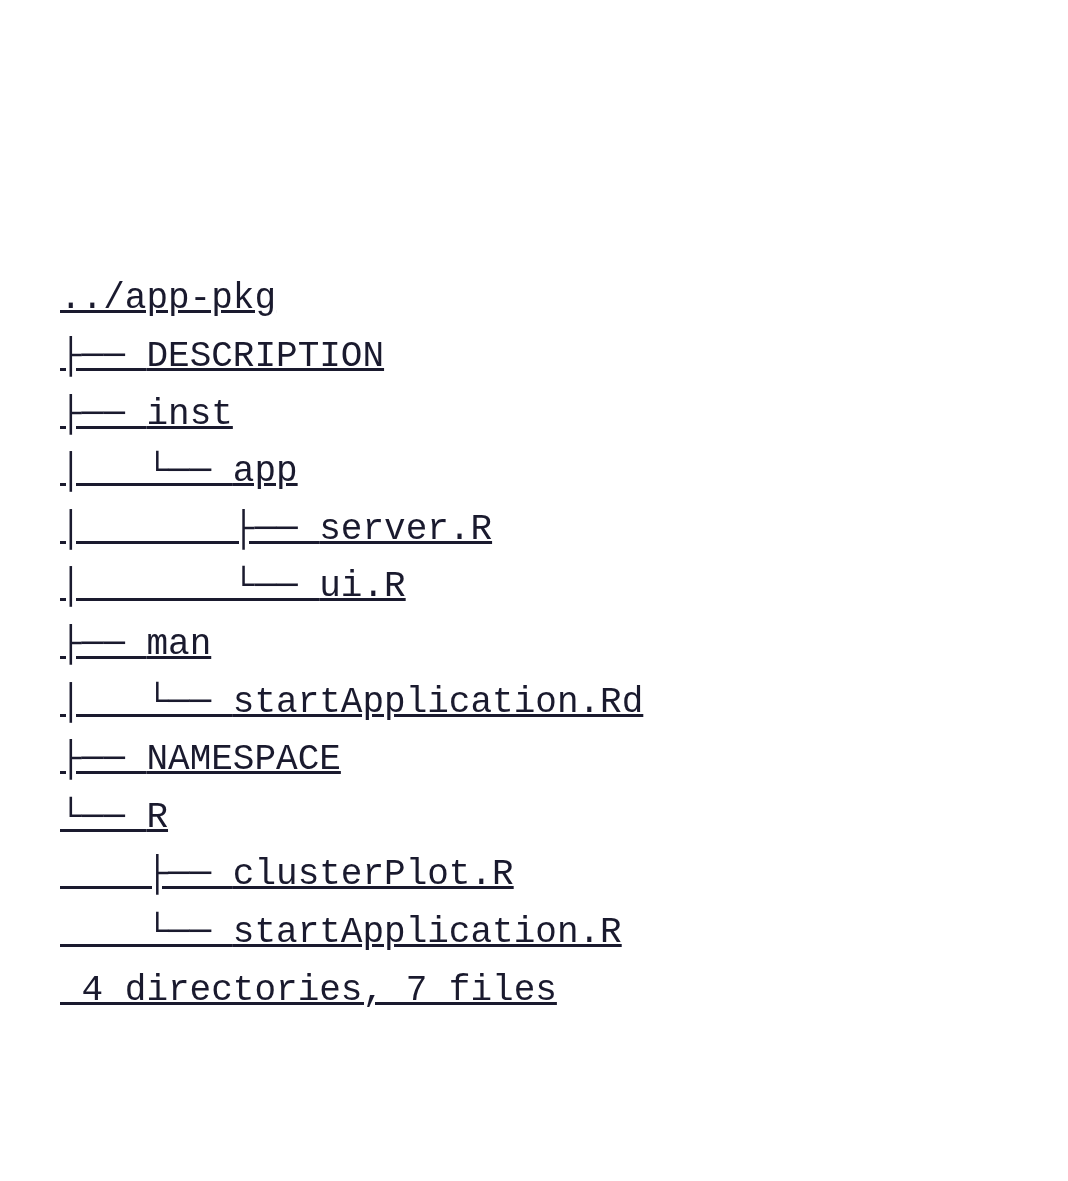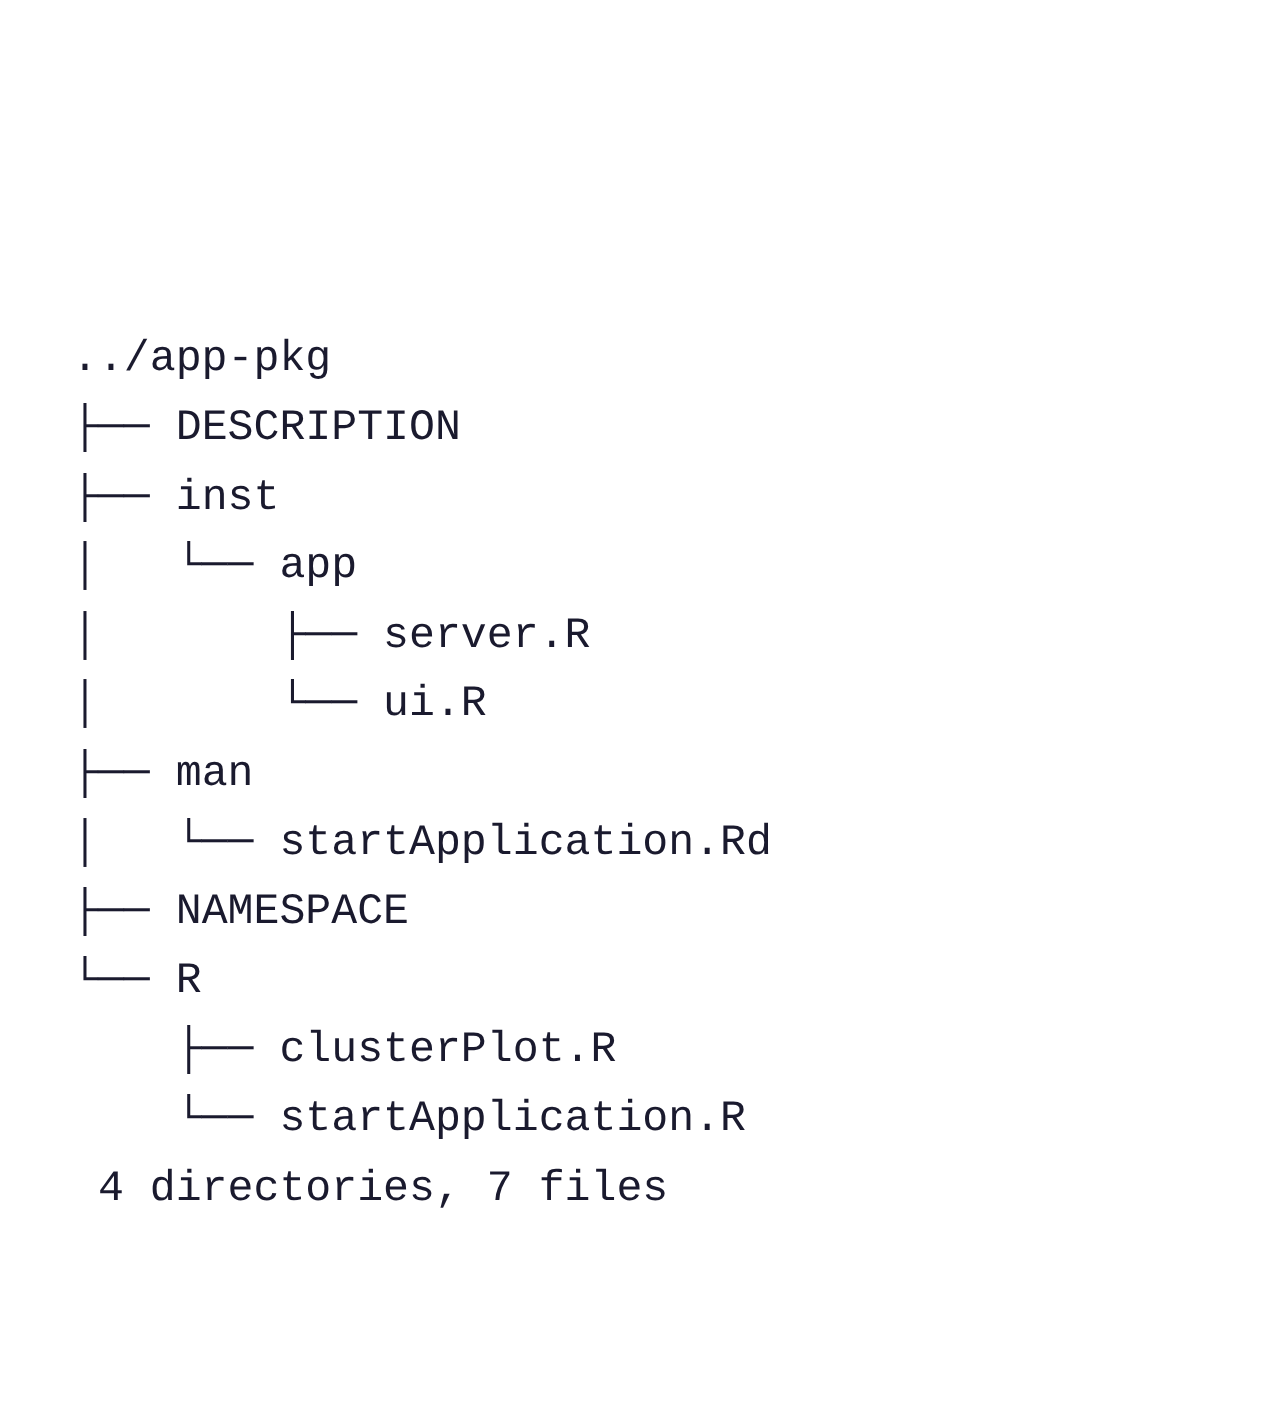--- a/index.html
+++ b/index.html
@@ -7,20 +7,21 @@
       padding: 40px 60px;
       font-family: "Courier New", Courier, monospace;
       font-size: 36px;
       line-height: 1.6;
       color: #1a1a2e;
       background: #ffffff;
       white-space: pre;
     }
     .tree-container {
       font-family: "Courier New", Courier, monospace;
+      text-decoration: underline;
     }
     .summary {
       margin-top: 1em;
     }
   </style>
 </head>
 <body>
 
 
 

